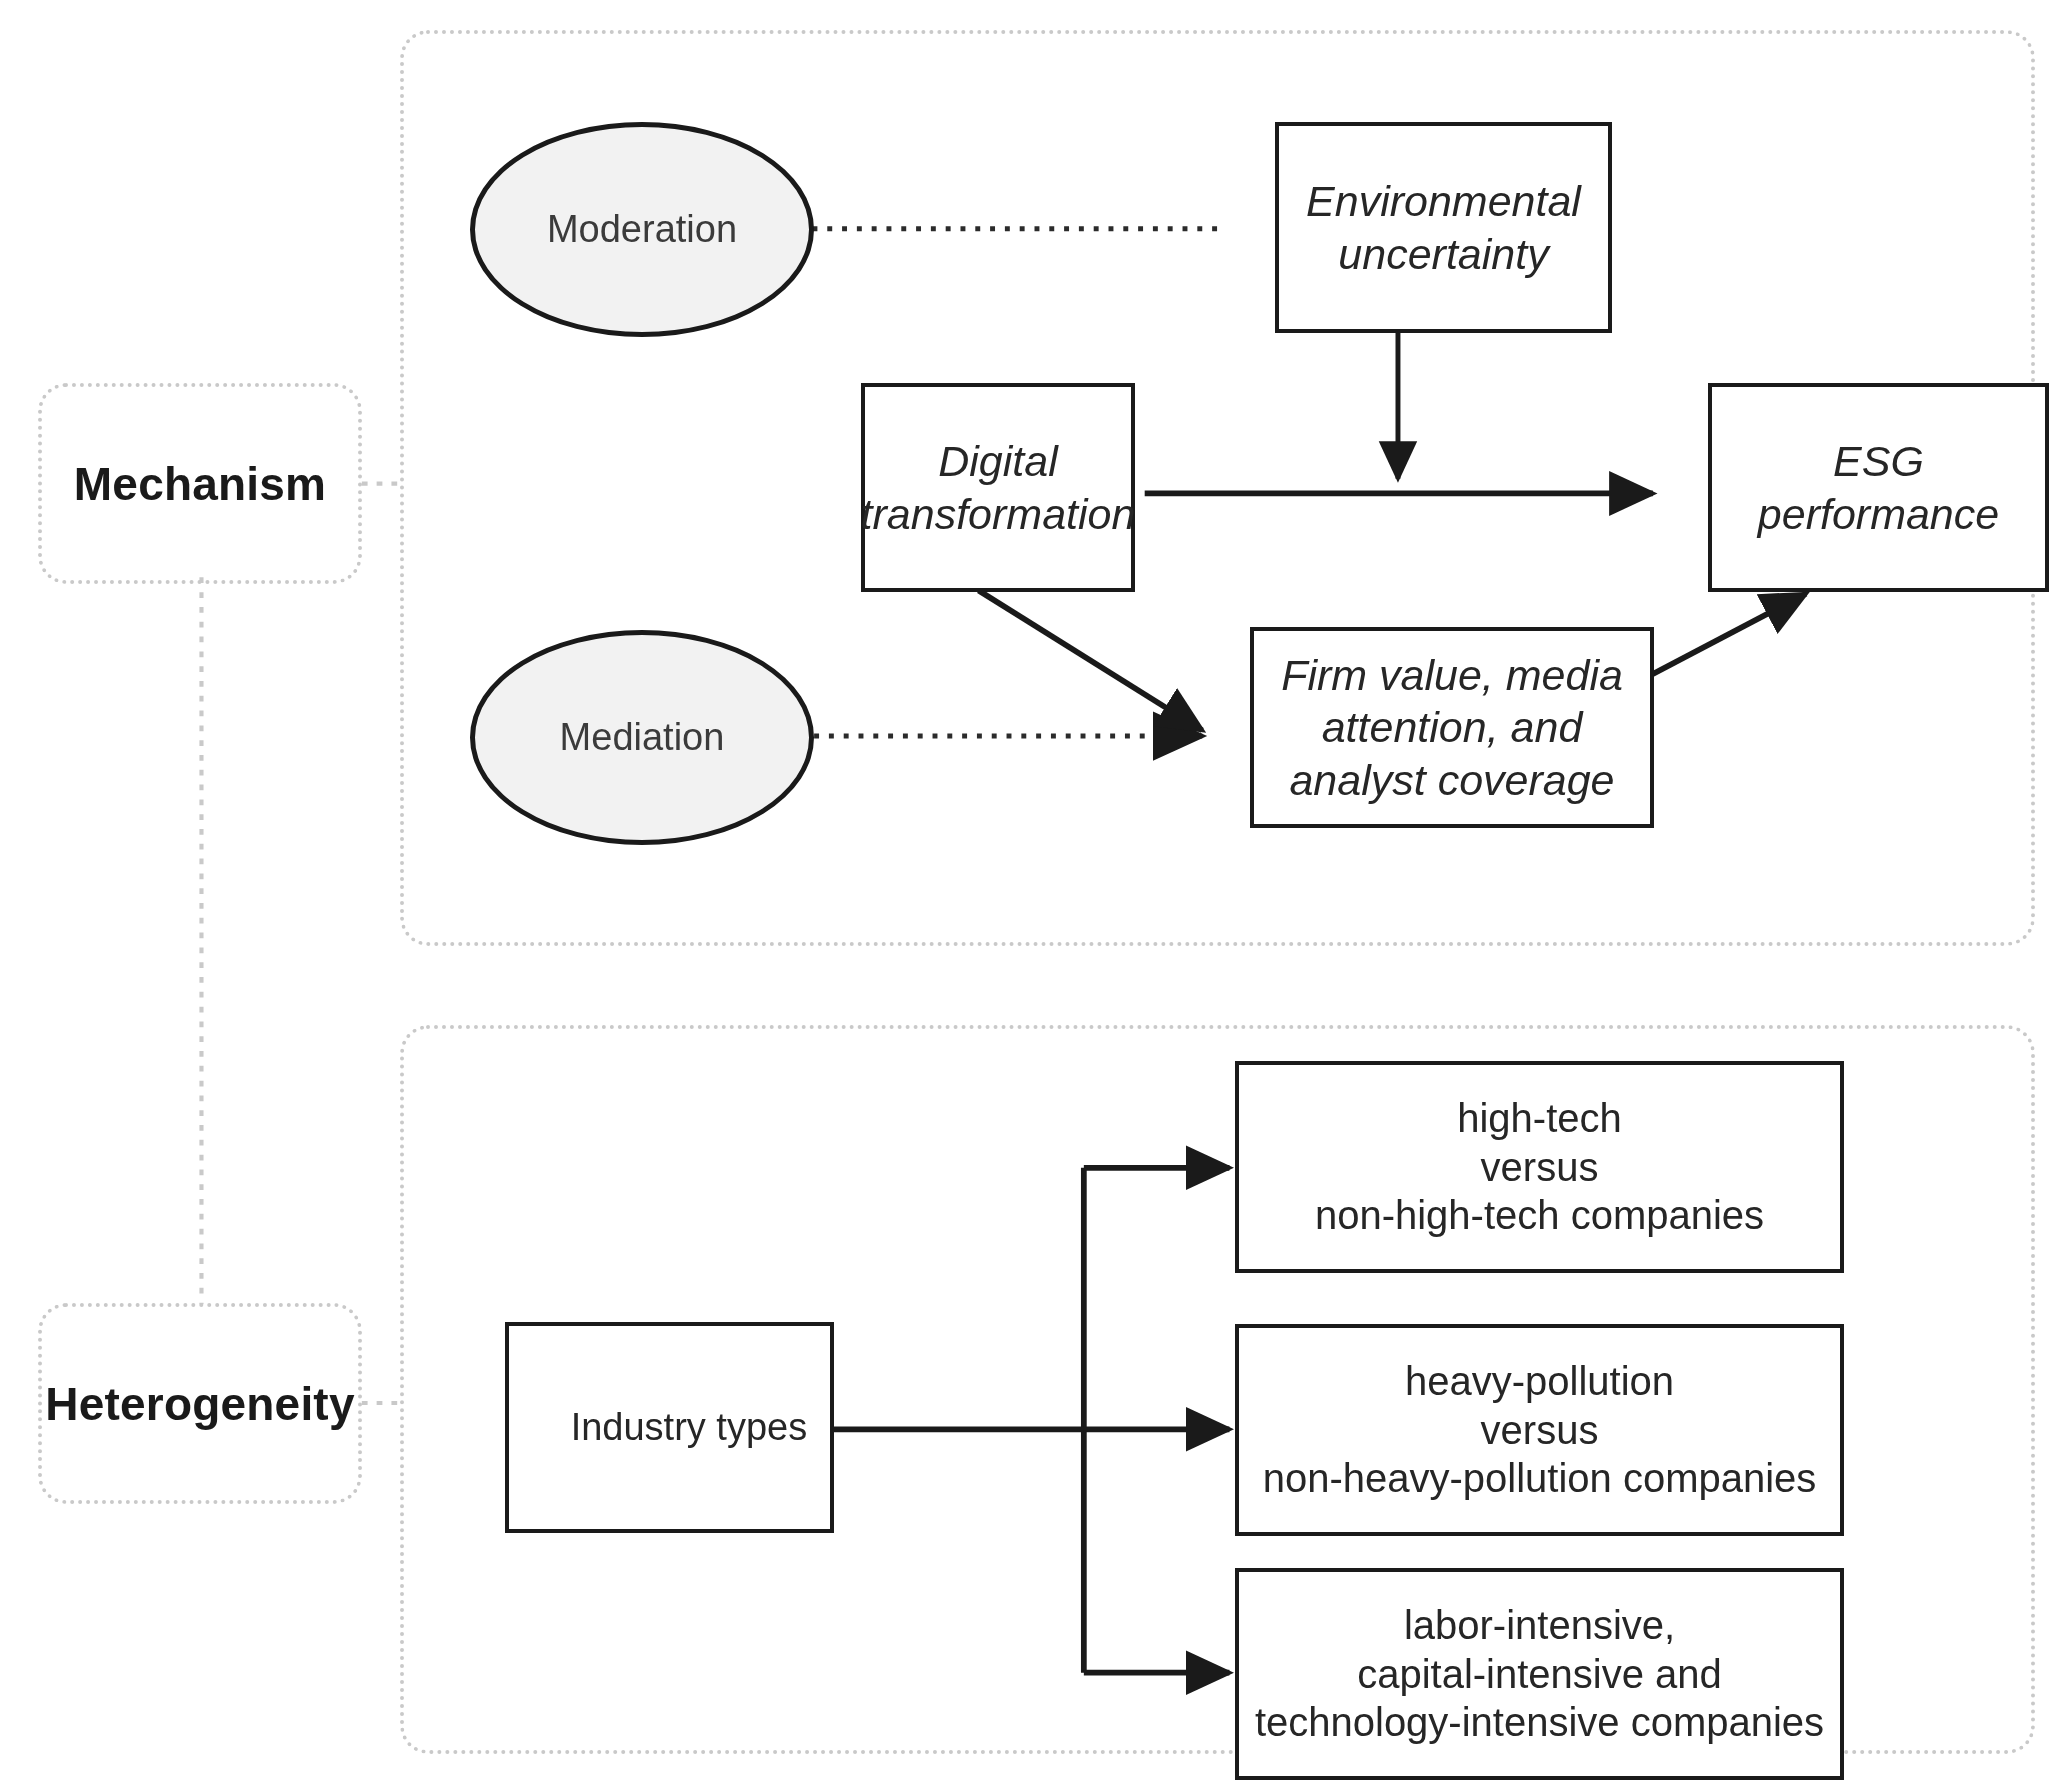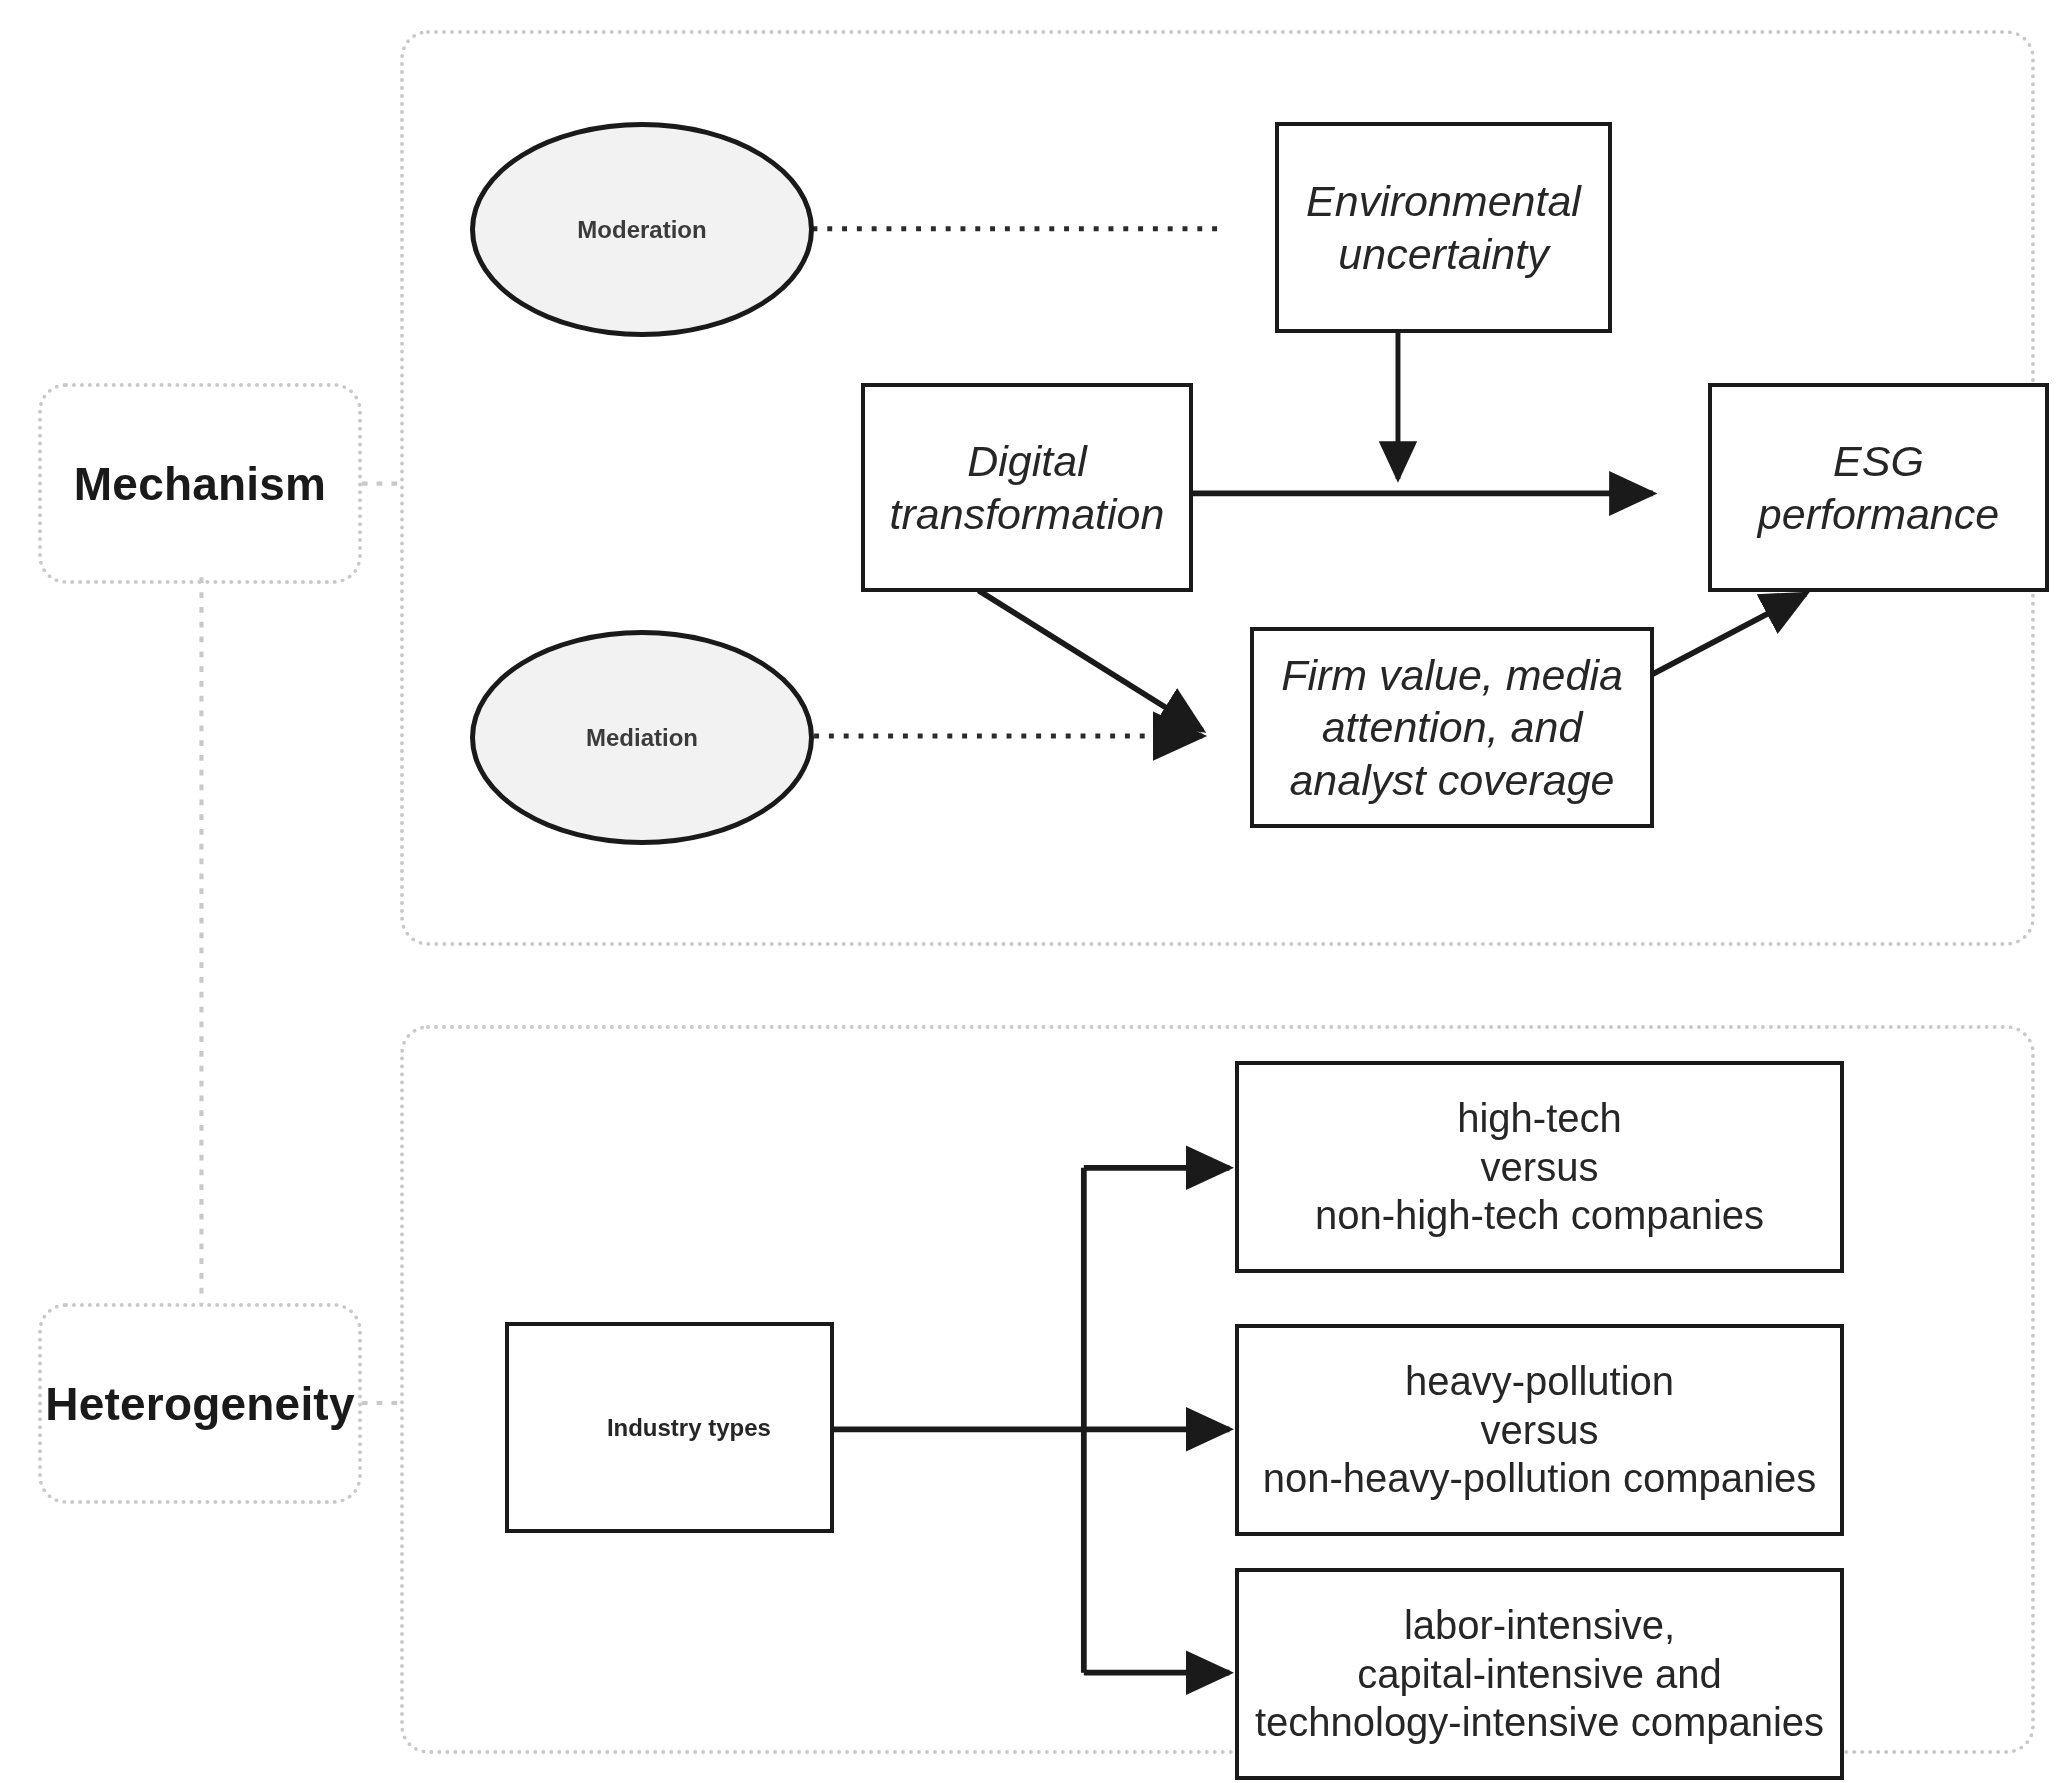--- a/index.html
+++ b/index.html
@@ -71,21 +71,21 @@
     box-sizing: border-box;
     background: #f2f2f2;
     border: 5px solid #1a1a1a;
     border-radius: 50%;
     display: flex;
     align-items: center;
     justify-content: center;
     text-align: center;
     color: #3b3b3b;
   }
-  .t-34 { font-size: 24px; font-weight: bold; }
+  .t-34 { font-size: 38px; }
   .t-36 { font-size: 40px; }
   .t-38 { font-size: 43px; margin-left: 48px; }
   .t-42 { font-size: 46px; }
 </style>
 </head>
 <body>
 
 <div id="canvas">
 
   <svg class="layer" viewBox="0 0 2516 2168">
@@ -177,21 +177,21 @@
     <span>Mediation</span>
   </div>
 
   <div class="node-box italic t-38" style="left:1227px; top:122px; width:337px; height:211px;">
     <div>
       <div>Environmental</div>
       <div>uncertainty</div>
     </div>
   </div>
 
-  <div class="node-box italic t-38" style="left:813px; top:383px; width:332px; height:209px;">
+  <div class="node-box italic t-38" style="left:813px; top:383px; width:274px; height:209px;">
     <div>
       <div>Digital</div>
       <div>transformation</div>
     </div>
   </div>
 
   <div class="node-box italic t-38" style="left:1202px; top:627px; width:404px; height:201px;font-style:italic;">
     <div>
       <div>Firm value, media</div>
       <div>attention, and</div>

